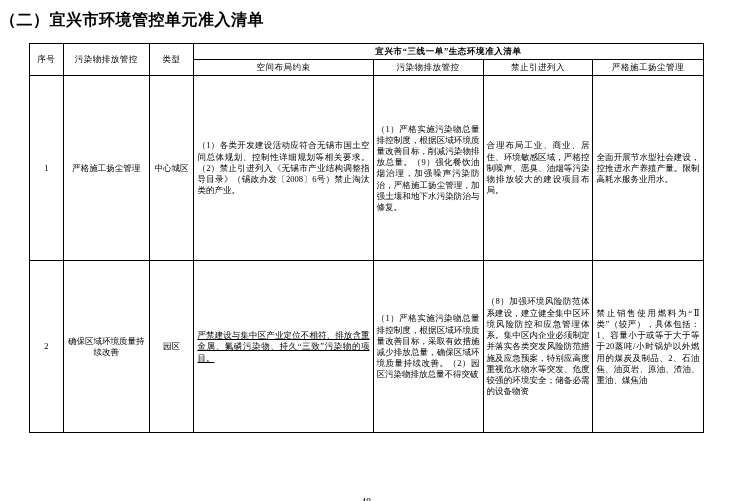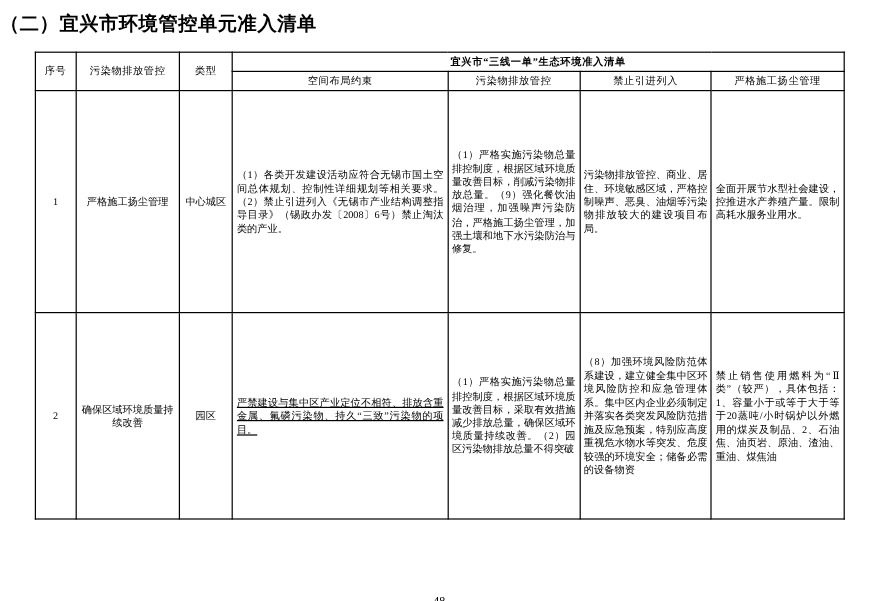--- a/index.html
+++ b/index.html
@@ -117,21 +117,21 @@
         <td class="hdr">严格施工扬尘管理</td>
       </tr>
     </thead>
     <tbody>
       <tr style="height:185px;">
         <td class="cell-center">1</td>
         <td class="cell-center rowname">严格施工扬尘管理</td>
         <td class="cell-center rowname">中心城区</td>
         <td class="cell-body">（1）各类开发建设活动应符合无锡市国土空间总体规划、控制性详细规划等相关要求。（2）禁止引进列入《无锡市产业结构调整指导目录》（锡政办发〔2008〕6号）禁止淘汰类的产业。</td>
         <td class="cell-body">（1）严格实施污染物总量排控制度，根据区域环境质量改善目标，削减污染物排放总量。（9）强化餐饮油烟治理，加强噪声污染防治，严格施工扬尘管理，加强土壤和地下水污染防治与修复。</td>
-        <td class="cell-center cell-body" style="vertical-align:middle;text-align:justify;">污染物排放管控、商业、居住、环境敏感区域，严格控制噪声、恶臭、油烟等污染物排放较大的建设项目布局。</td>
+        <td class="cell-center cell-body" style="vertical-align:middle;text-align:justify;">合理布局工业、商业、居住、环境敏感区域，严格控制噪声、恶臭、油烟等污染物排放较大的建设项目布局。</td>
         <td class="cell-center cell-body" style="vertical-align:middle;text-align:justify;">全面开展节水型社会建设，控推进水产养殖产量。限制高耗水服务业用水。</td>
       </tr>
       <tr style="height:172px;">
         <td class="cell-center">2</td>
         <td class="cell-center rowname">确保区域环境质量持续改善</td>
         <td class="cell-center rowname">园区</td>
         <td class="cell-center cell-body" style="vertical-align:middle;text-align:justify;text-decoration:underline;">严禁建设与集中区产业定位不相符、排放含重金属、氟磷污染物、持久“三致”污染物的项目。</td>
         <td class="cell-body">（1）严格实施污染物总量排控制度，根据区域环境质量改善目标，采取有效措施减少排放总量，确保区域环境质量持续改善。（2）园区污染物排放总量不得突破</td>
         <td class="cell-body">（8）加强环境风险防范体系建设，建立健全集中区环境风险防控和应急管理体系。集中区内企业必须制定并落实各类突发风险防范措施及应急预案，特别应高度重视危水物水等突发、危度较强的环境安全；储备必需的设备物资</td>
         <td class="cell-body">禁止销售使用燃料为“Ⅱ类”（较严），具体包括：1、容量小于或等于大于等于20蒸吨/小时锅炉以外燃用的煤炭及制品、2、石油焦、油页岩、原油、渣油、重油、煤焦油</td>

